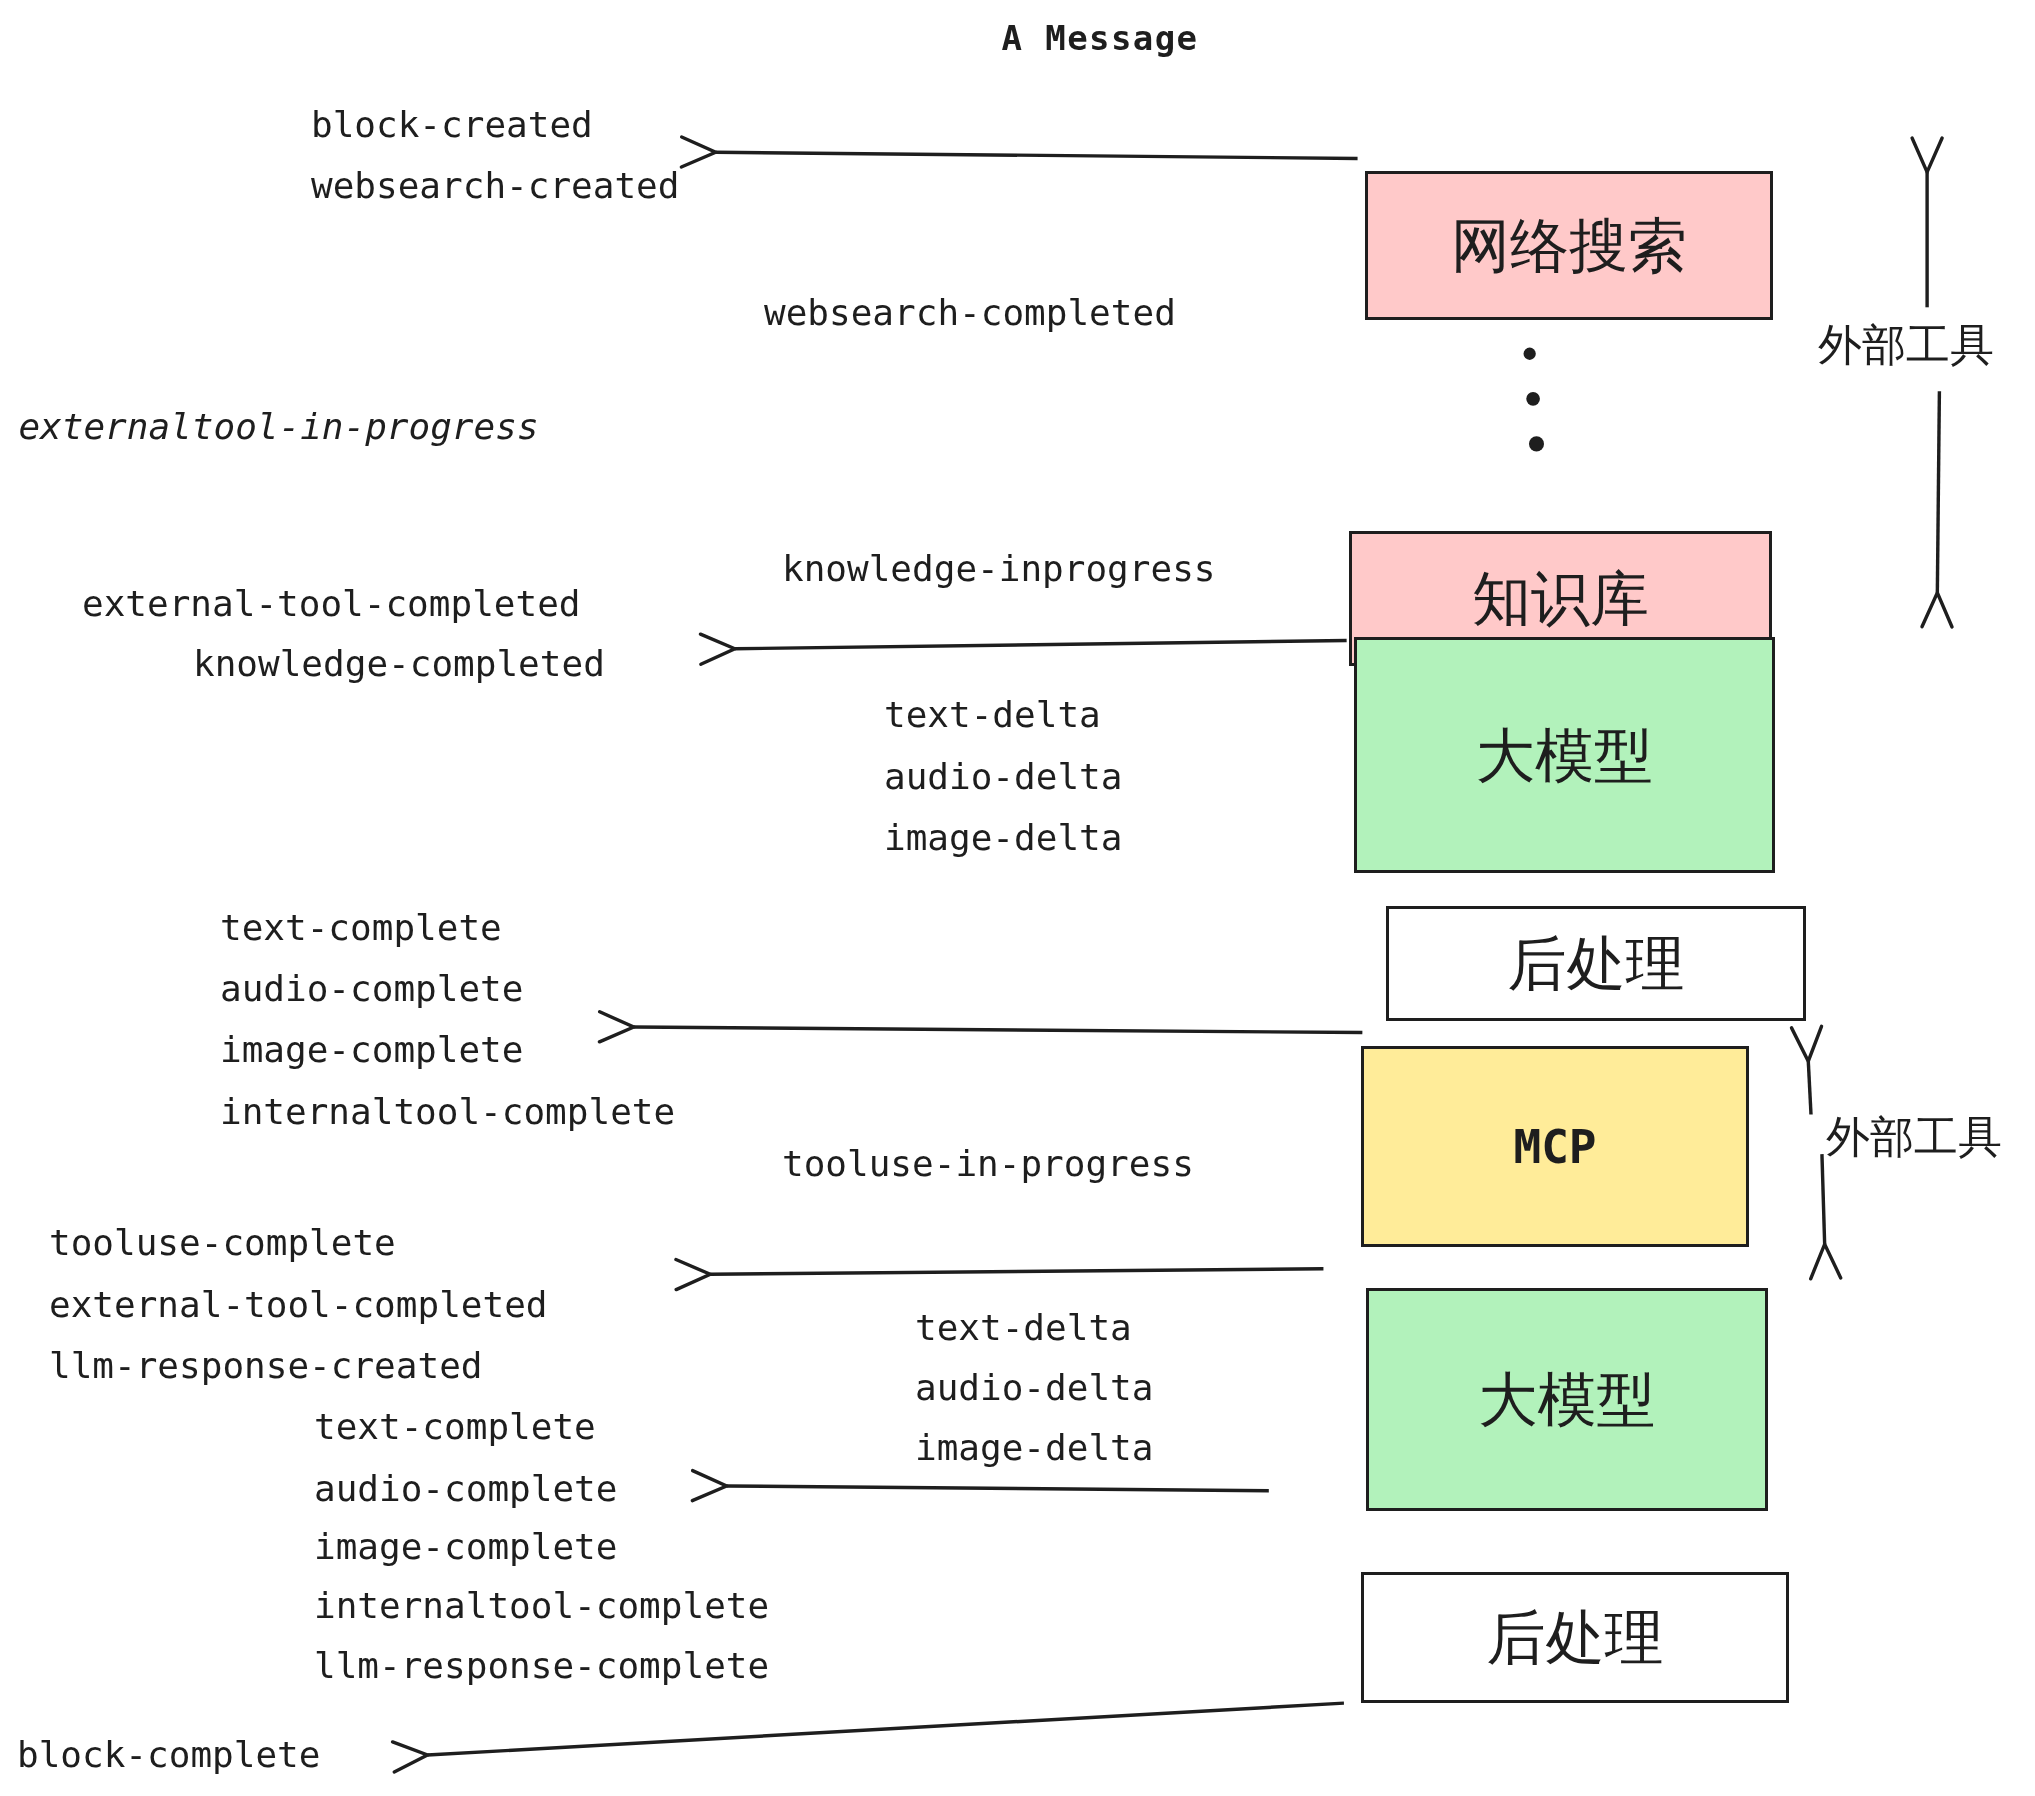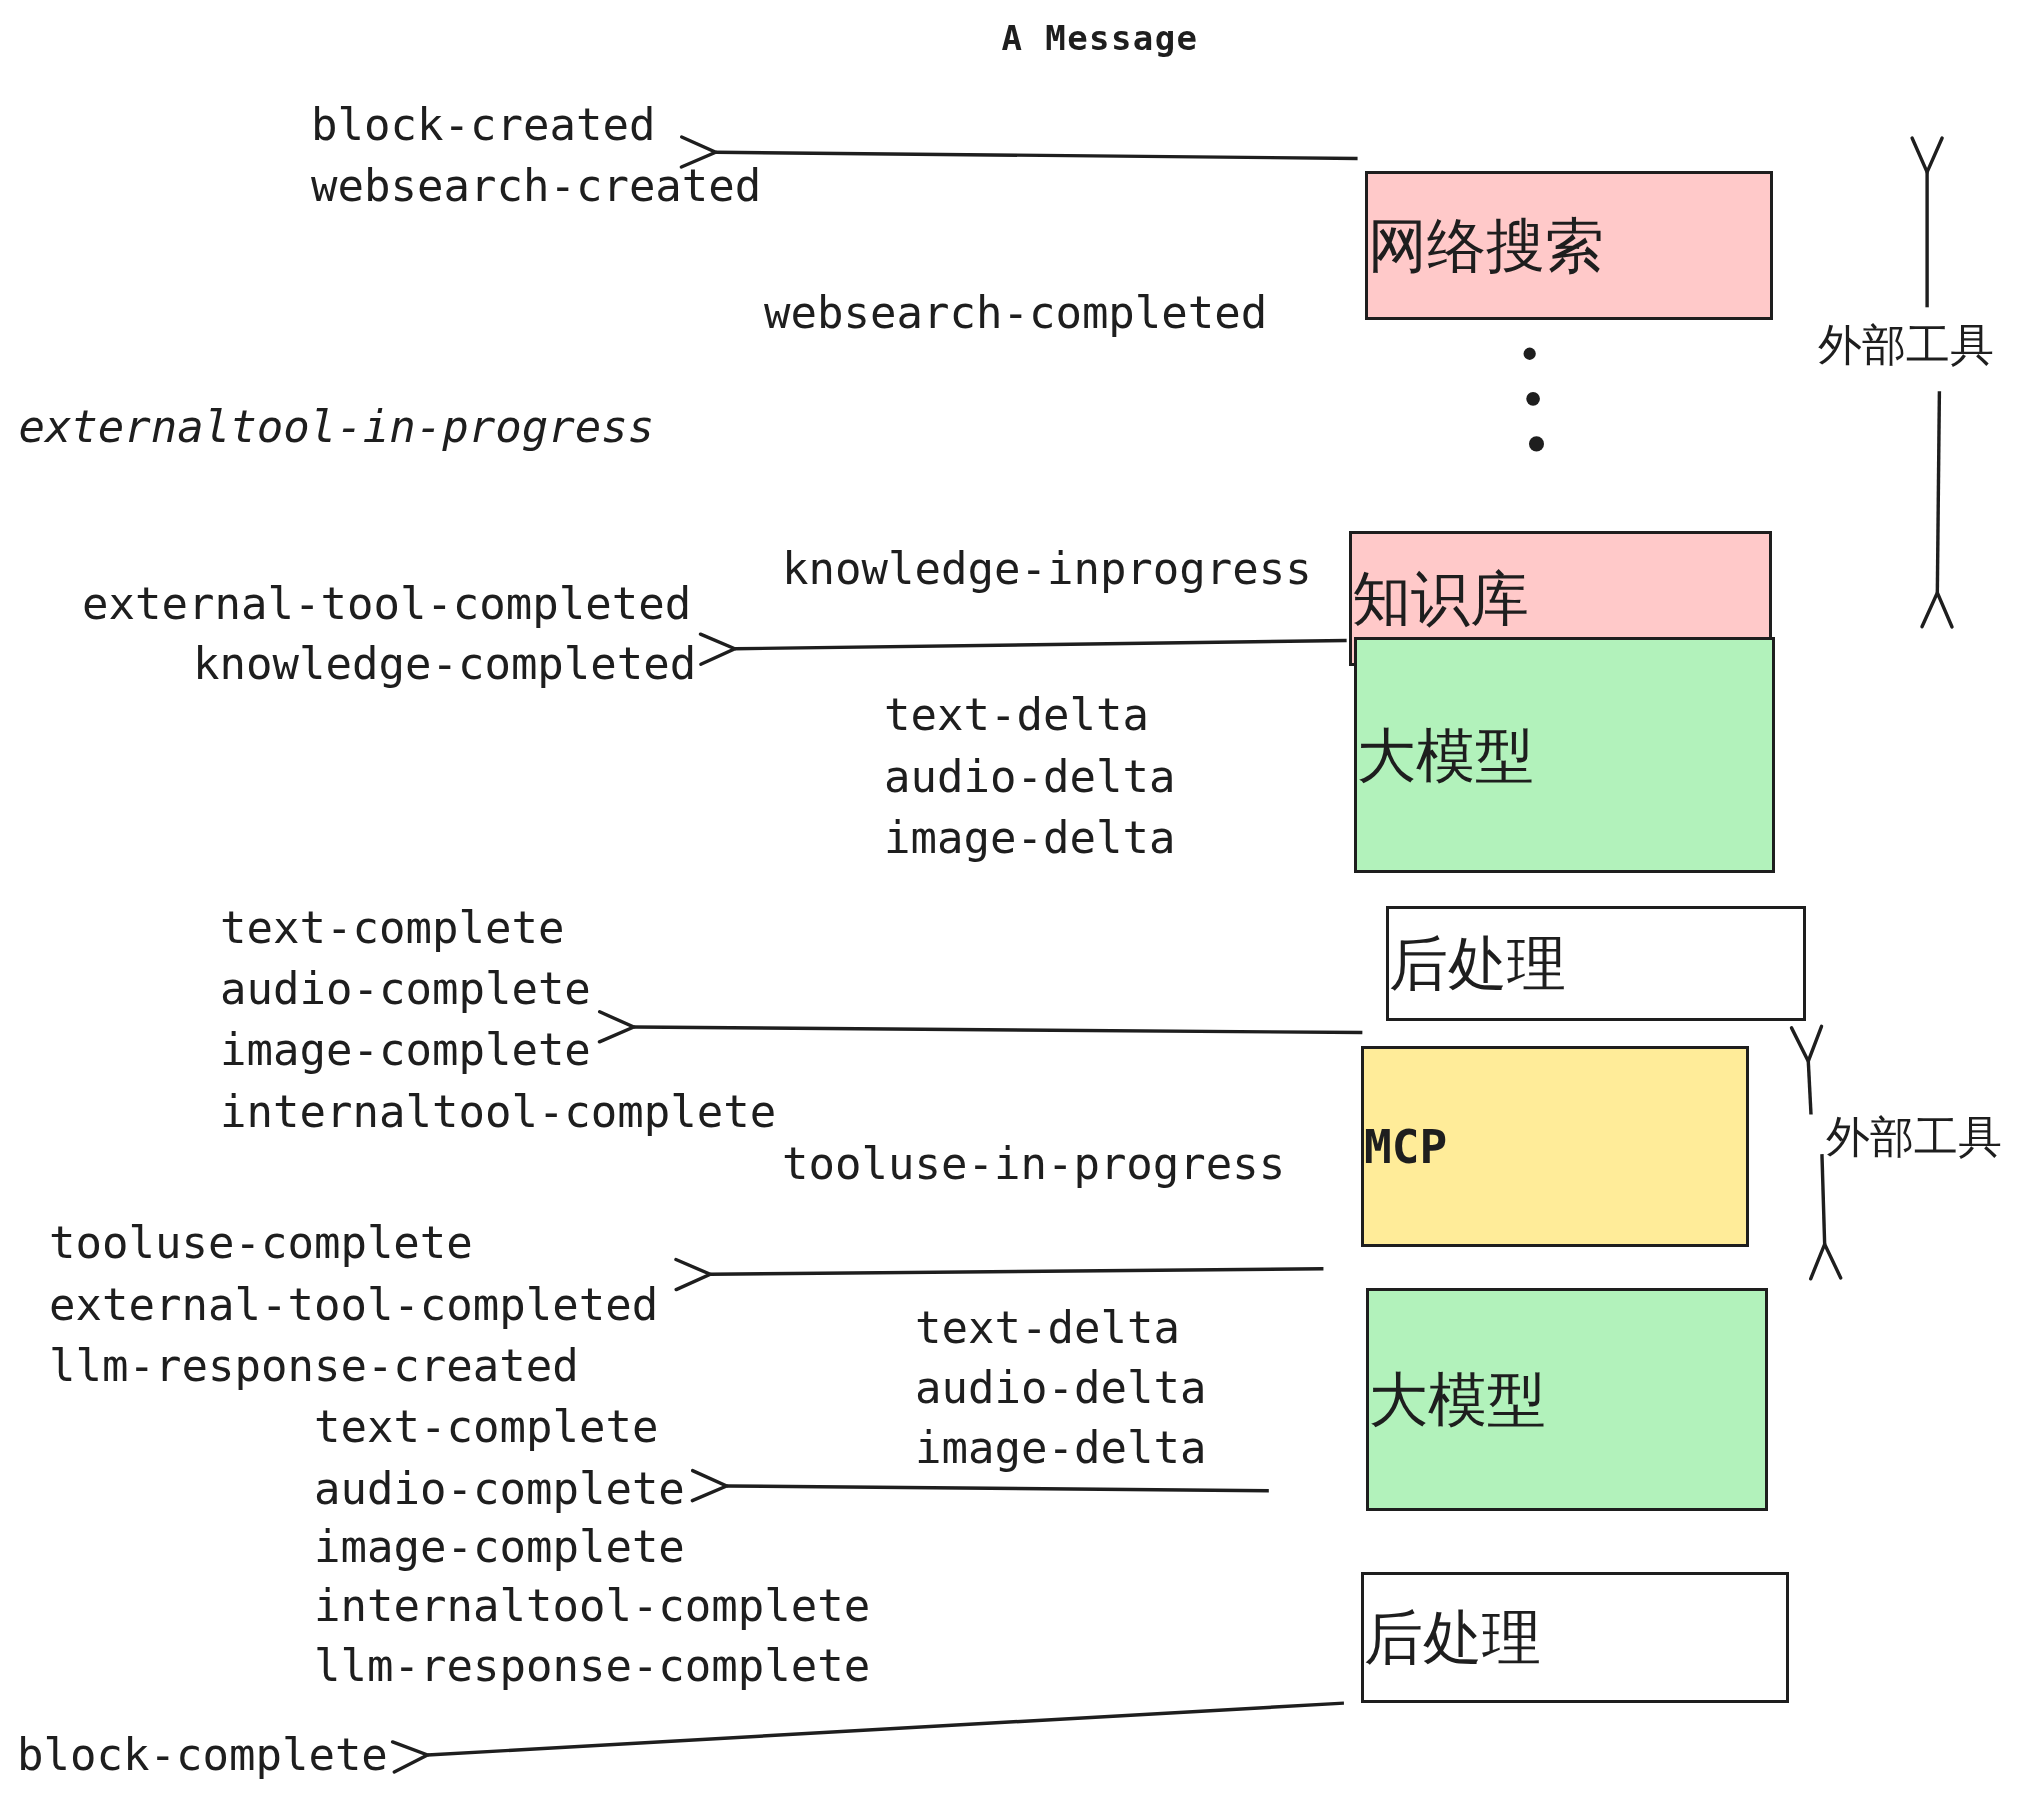--- a/index.html
+++ b/index.html
@@ -22,32 +22,32 @@
     left: 902px; top: 18px; width: 396px;
     text-align: center;
     font-size: 34px;
     font-weight: bold;
     letter-spacing: 1.4px;
     white-space: pre;
   }
   .ev {
     position: absolute;
     transform: translateY(-50%);
-    font-size: 44px;
+    font-size: 36px;
     line-height: 1;
     white-space: pre;
     letter-spacing: 0px;
   }
   .box {
     position: absolute;
     border: 3.4px solid var(--stroke, #1e1e1e);
     box-sizing: border-box;
     display: flex;
     align-items: center;
-    justify-content: flex-start;
+    justify-content: center;
     background: #ffffff;
   }
   .box .cjk {
     font-family: "DejaVu Sans", "Liberation Sans", sans-serif;
     font-size: 59px;
     line-height: 1;
     white-space: pre;
   }
   .box .mono {
     font-family: "DejaVu Sans Mono", "Liberation Mono", monospace;

